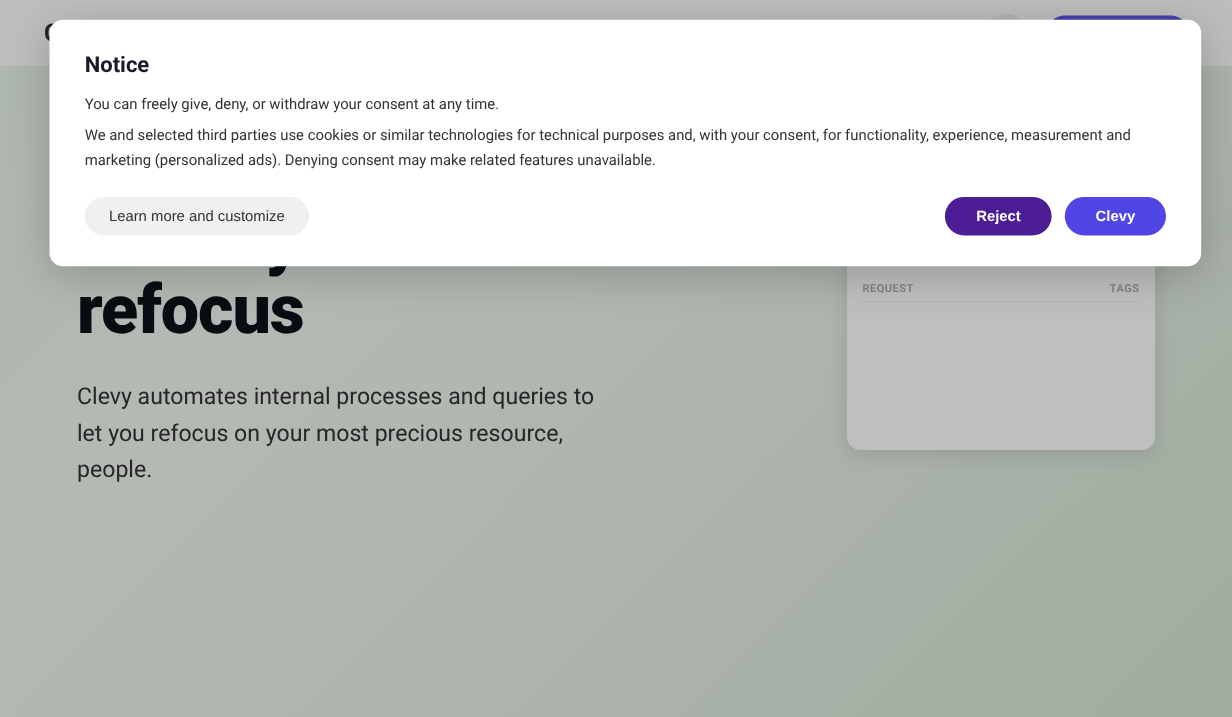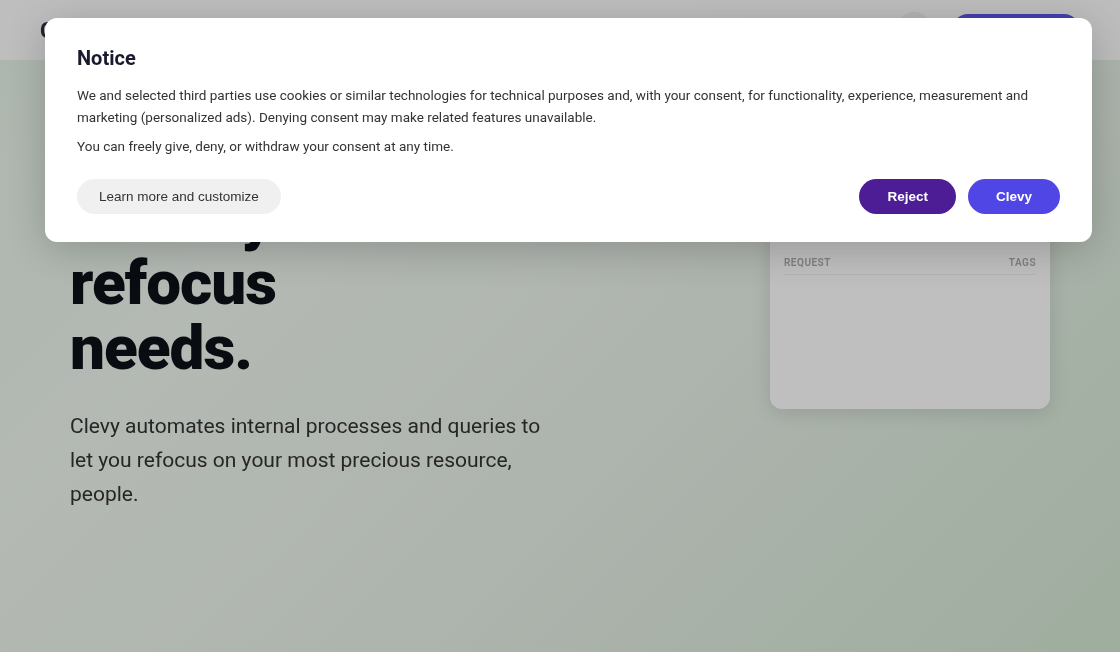--- a/index.html
+++ b/index.html
@@ -315,21 +315,20 @@
       <button class="navbar-cta">Book a demo</button>
     </div>
   </div>
 
   <div class="hero">
     <div class="hero-left">
       <div class="hero-title">
         <span>One platform</span><br>
         <span>for all your</span><br>
         <span>refocus</span><br>
-        <span>needs.</span>
       </div>
       <div class="hero-subtitle">Clevy automates internal processes and queries to let you refocus on your most precious resource, people.</div>
     </div>
     <div class="hero-right">
 
       <div class="inbox-card">
         <div class="inbox-card-header">
           <div class="inbox-avatar"></div>
           <span class="inbox-user-name">David Smith</span>
         </div>
@@ -348,21 +347,21 @@
         </div>
       </div>
     </div>
   </div>
 </div>
 
 <div class="modal-backdrop"></div>
 
 <div class="notice-modal">
   <div class="notice-title">Notice</div>
+  <div class="notice-body">You can freely give, deny, or withdraw your consent at any time.</div>
   <div class="notice-body">We and selected third parties use cookies or similar technologies for technical purposes and, with your consent, for functionality, experience, measurement and marketing (personalized ads). Denying consent may make related features unavailable.</div>
-  <div class="notice-body">You can freely give, deny, or withdraw your consent at any time.</div>
   <div class="notice-actions">
     <button class="btn-customize">Learn more and customize</button>
     <div class="spacer"></div>
     <button class="btn-reject">Reject</button>
     <button class="btn-accept">Clevy</button>
   </div>
 </div>
 
 </body></html>

